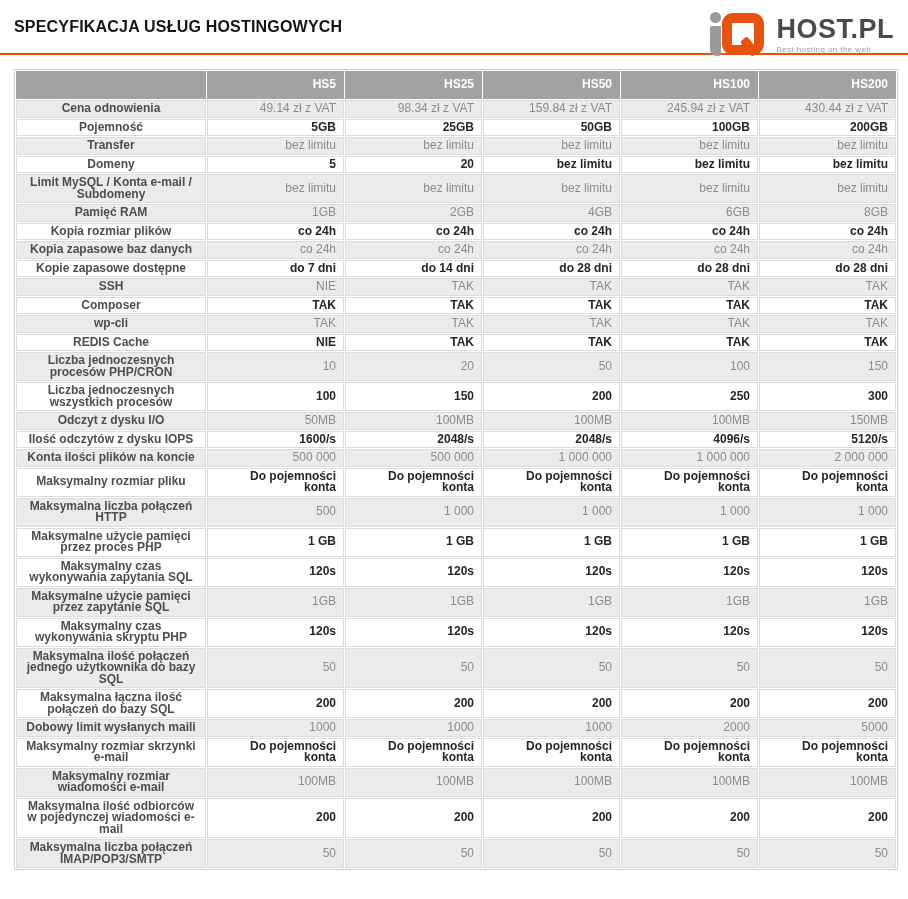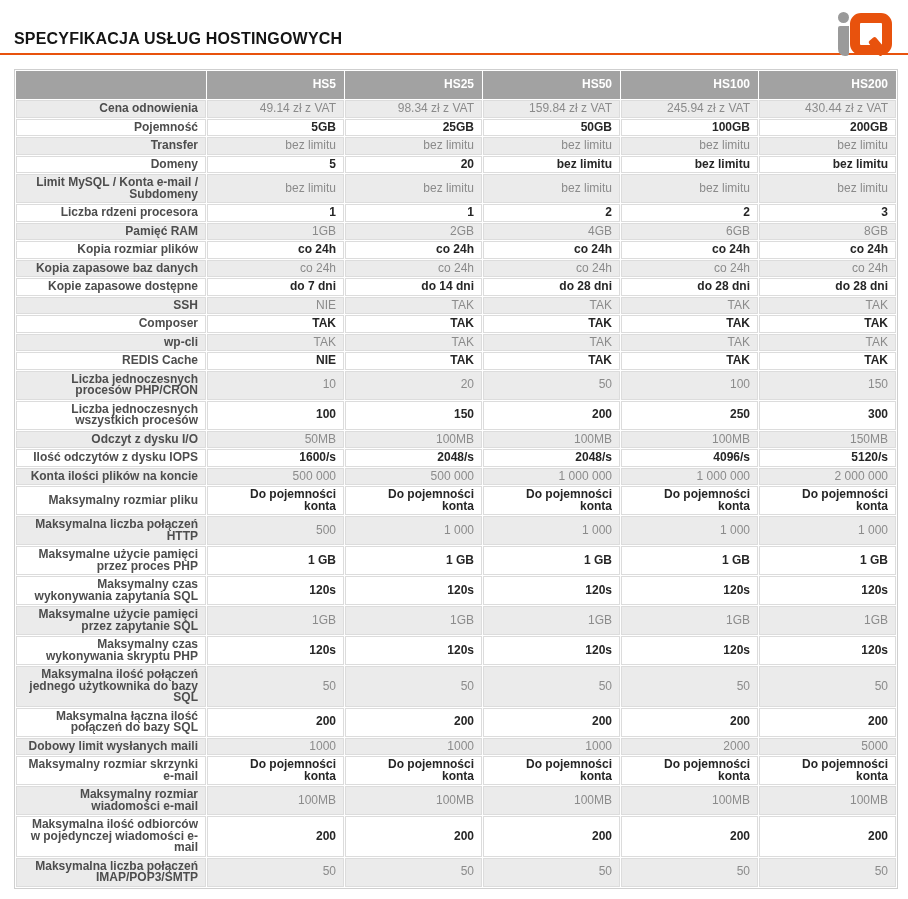--- a/index.html
+++ b/index.html
@@ -16,21 +16,21 @@
   html,body{margin:0;padding:0;}
   body{
     width:908px;height:899px;overflow:hidden;background:#ffffff;
     font-family:"Liberation Sans", sans-serif;
   }
   .topbar{
     display:flex;justify-content:space-between;align-items:flex-start;
     padding:10px 14px 0 14px;height:53px;
   }
   h1.page-title{
-    margin:20px 0 0 0;font-size:16px;font-weight:bold;color:#141414;letter-spacing:.2px;
+    margin:8px 0 0 0;font-size:16px;font-weight:bold;color:#141414;letter-spacing:.2px;
   }
   .logo{display:flex;gap:10px;align-items:flex-start;text-decoration:none;margin-top:2px;}
   .logo-mark{position:relative;width:57px;height:45px;flex:0 0 auto;}
   .mark-dot{position:absolute;left:1px;top:0;width:11px;height:11px;border-radius:50%;background:#9a9a9a;}
   .mark-stem{position:absolute;left:1px;top:14px;width:11px;height:30px;background:#9a9a9a;border-radius:2px 0 3px 7px;}
   .mark-qring{position:absolute;left:13px;top:1px;width:42px;height:42px;border:10px solid var(--accent);border-radius:11px;}
   .mark-qtail{position:absolute;left:36px;top:25px;width:9px;height:19px;background:var(--accent);transform:rotate(-40deg);border-radius:2px;}
   .logo-textwrap{display:flex;flex-direction:column;}
   .logo-text{font-size:27px;line-height:27px;font-weight:bold;color:#4a4a4a;letter-spacing:.5px;margin-top:4px;}
   .logo-tagline{font-size:8px;color:#9a9a9a;letter-spacing:.4px;margin-top:2px;}
@@ -43,36 +43,40 @@
   th,td{
     font-size:12px;line-height:11.5px;padding:2px 7px;text-align:right;
     vertical-align:middle;border:1px solid var(--border);font-weight:normal;
     overflow:hidden;
   }
   th.corner,th.colhead{
     background:var(--header-bg);color:var(--header-text);
     font-weight:bold;border-color:var(--header-bg);
     height:28px;
   }
-  th.rowlabel{color:var(--label-text);font-weight:bold;background:#fff;}
+  th.rowlabel{color:var(--label-text);font-weight:bold;background:#fff;text-align:center;}
   tr.plain td{background:#fff;color:var(--strong-text);font-weight:bold;}
   tr.shade th.rowlabel,tr.shade td{background:var(--shade-row-bg);}
   tr.shade td{color:var(--shade-text);font-weight:normal;}
 </style>
 </head>
 <body>
 
 <div class="topbar">
   <h1 class="page-title">SPECYFIKACJA USŁUG HOSTINGOWYCH</h1>
   <div class="logo">
     <div class="logo-mark">
       <div class="mark-dot"></div>
       <div class="mark-stem"></div>
       <div class="mark-qring"></div>
       <div class="mark-qtail"></div>
+    </div>
+    <div class="logo-textwrap">
+      <div class="logo-text">HOST.PL</div>
+      <div class="logo-tagline">Best hosting on the web</div>
     </div>
   </div>
 </div>
 <div class="rule"></div>
 
 <div class="table-wrap">
   <table class="spec">
     <colgroup>
       <col style="width:190px">
       <col style="width:137px">
@@ -125,28 +129,20 @@
           <td>bez limitu</td>
         </tr>
         <tr class="shade">
           <th class="rowlabel">Limit MySQL / Konta e-mail / Subdomeny</th>
           <td>bez limitu</td>
           <td>bez limitu</td>
           <td>bez limitu</td>
           <td>bez limitu</td>
           <td>bez limitu</td>
         </tr>
-        <tr class="plain">
-          <th class="rowlabel">Liczba rdzeni procesora</th>
-          <td>1</td>
-          <td>1</td>
-          <td>2</td>
-          <td>2</td>
-          <td>3</td>
-        </tr>
         <tr class="shade">
           <th class="rowlabel">Pamięć RAM</th>
           <td>1GB</td>
           <td>2GB</td>
           <td>4GB</td>
           <td>6GB</td>
           <td>8GB</td>
         </tr>
         <tr class="plain">
           <th class="rowlabel">Kopia rozmiar plików</th>

